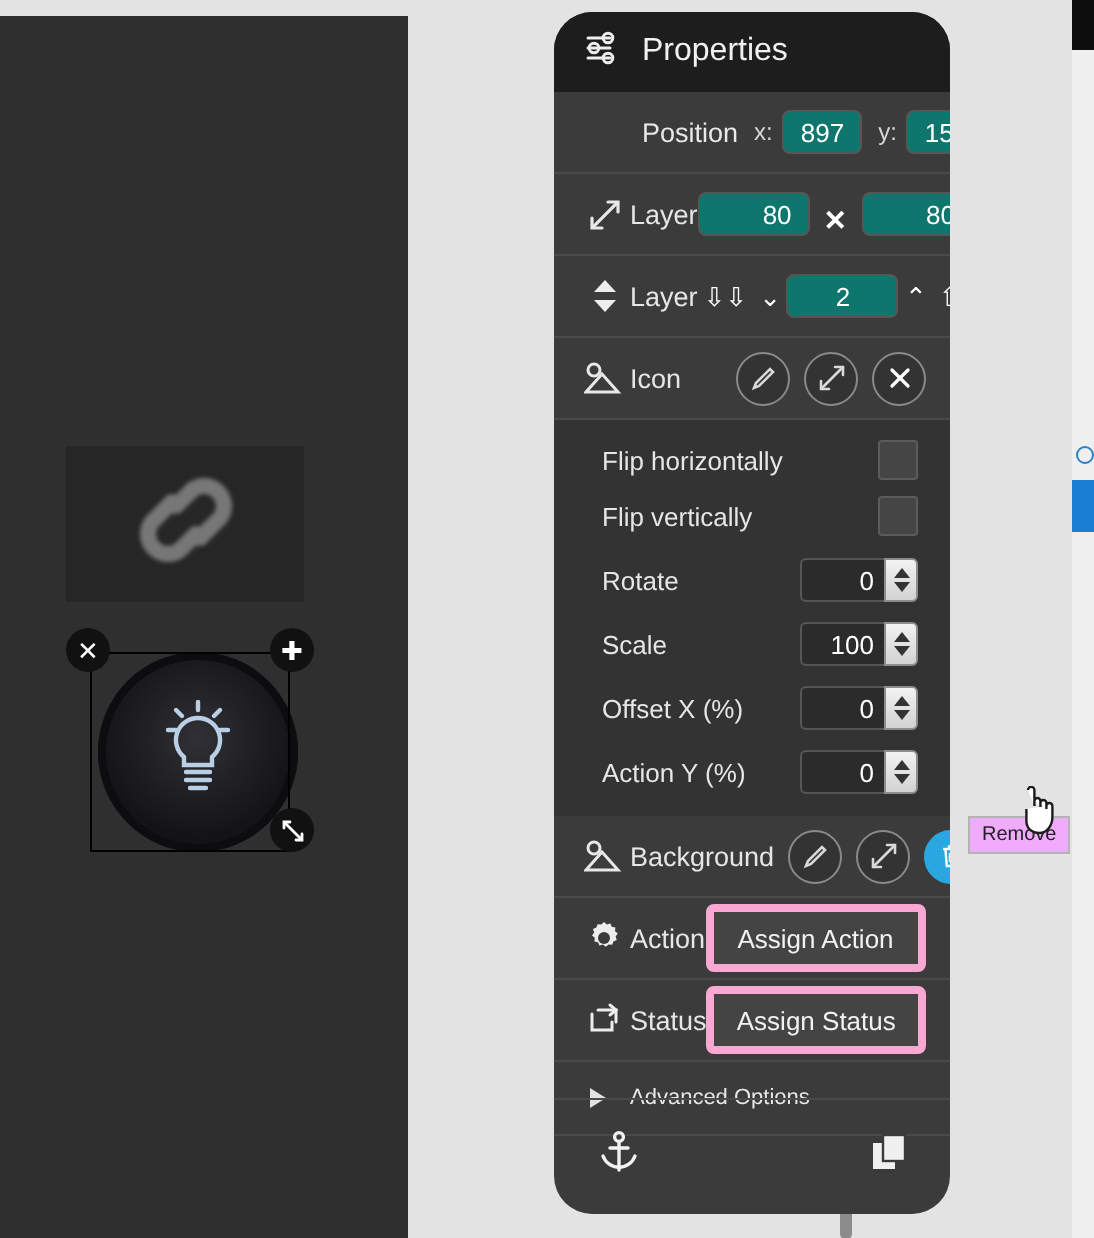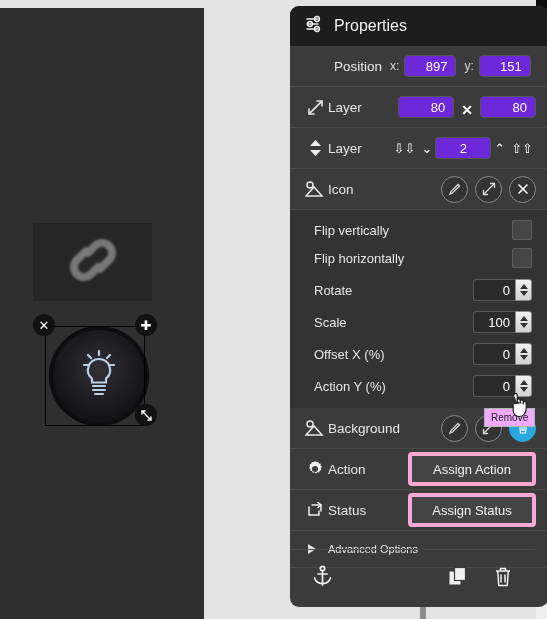--- a/index.html
+++ b/index.html
@@ -75,44 +75,44 @@
   }
   .sliver-top { position: absolute; left: 0; top: 0; width: 11px; height: 25px; background: #0d0d0d; }
   .sliver-icon {
     position: absolute; left: 2px; top: 223px; width: 9px; height: 9px;
     border-radius: 50%; border: 1px solid #2b83c4; box-sizing: border-box;
   }
   .sliver-bar { position: absolute; left: 0; top: 240px; width: 11px; height: 26px; background: #1a7fd4; }
 
   
   .panel {
-    position: absolute; left: 290px; top: 6px;
-    width: 258px; height: 601px;
-    background: #3b3b3b; border-radius: 9px; overflow: hidden;
+    position: absolute; left: 277px; top: 6px;
+    width: 198px; height: 601px;
+    background: #3b3b3b; border-radius: 19px; overflow: hidden;
     color: #e8e8e8;
   }
   .panel-header {
     height: 40px; background: #1d1d1d;
     display: flex; align-items: center; gap: 10px; padding: 0 14px;
   }
   .panel-title { font-size: 16px; color: #f0f0f0; }
 
   .row {
     display: flex; align-items: center; min-height: 40px;
     padding: 0 12px; border-bottom: 1px solid #4a4a4a;
   }
   .row:last-child { border-bottom: none; }
   .row-icon { width: 26px; flex: 0 0 26px; display: flex; align-items: center; justify-content: center; }
   .row-label { font-size: 13.5px; color: #e6e6e6; }
 
   .lbl-position { margin-left: 32px; font-size: 13.5px; }
   .axis-lbl { font-size: 12px; color: #d8d8d8; margin: 0 5px 0 8px; }
 
   .num {
-    background: #6d28d9; border: 1px solid #565656; border-radius: 4px;
+    background: #0f766e; border: 1px solid #565656; border-radius: 4px;
     color: #fff; font-size: 13px; text-align: right;
     padding: 4px 8px; height: 22px; box-sizing: border-box;
     display: flex; align-items: center; justify-content: flex-end;
   }
   .w-pos { width: 52px; }
   .w-size { width: 56px; }
   .w-layer { width: 56px; text-align: center; justify-content: center; }
   .times { margin: 0 7px; font-size: 14px; font-weight: bold; color: #fff; }
 
   .chev { color: #fff; font-size: 13px; padding: 0 3px; line-height: 1; }
@@ -327,25 +327,25 @@
               <path d="M3 3 L11 11"></path>
                 <path d="M11 3 L3 11"></path>
             </g>
           </svg>
         </span>
       </span>
     </div>
 
     <div class="subpanel">
       <div class="sub-row">
+        <span class="sub-label">Flip horizontally</span>
+        <span class="checkbox"></span>
+      </div>
+      <div class="sub-row">
         <span class="sub-label">Flip vertically</span>
-        <span class="checkbox"></span>
-      </div>
-      <div class="sub-row">
-        <span class="sub-label">Flip horizontally</span>
         <span class="checkbox"></span>
       </div>
       <div class="sub-row" style="margin-top:4px">
         <span class="sub-label">Rotate</span>
         <span class="spin-wrap">
           <span class="spin-input">0</span>
           <span class="spinner">
             <span class="tri-up"></span>
             <span class="tri-dn"></span>
           </span>

